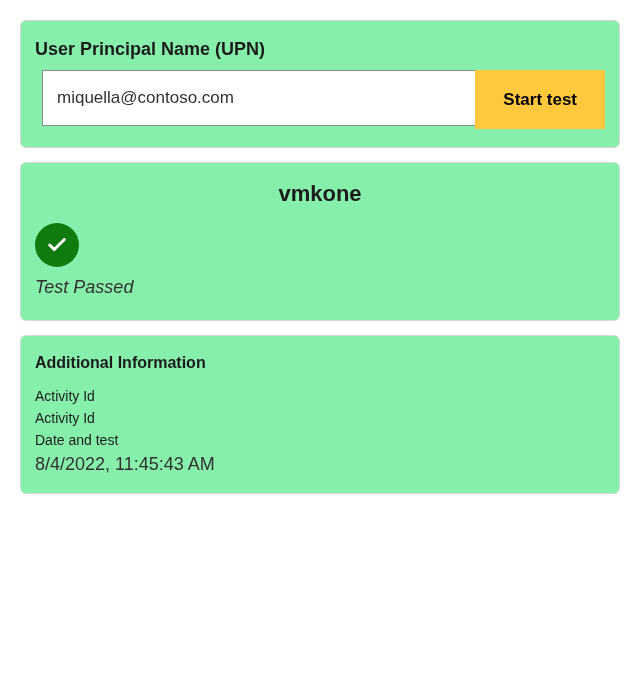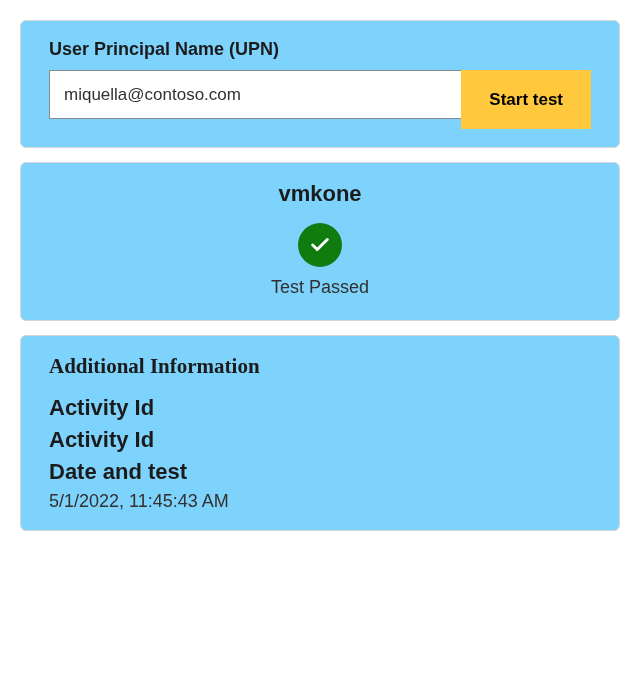--- a/index.html
+++ b/index.html
@@ -10,44 +10,45 @@
     body {
       font-family: "Segoe UI", -apple-system, BlinkMacSystemFont, sans-serif;
       background: #ffffff;
       padding: 20px;
       width: 640px;
       color: #1b1b1b;
     }
     .card {
       border: 1px solid #d6d6d6;
       border-radius: 6px;
-      padding: 18px 28px;
+      padding: 18px 14px;
       margin-bottom: 14px;
-      background: #7dd3fc;
+      background: #86efac;
     }
     .upn-label {
       font-weight: 600;
       font-size: 18px;
       margin-bottom: 10px;
       display: block;
     }
     .input-row {
       display: flex;
       align-items: stretch;
     }
     .upn-input {
       flex: 1;
       border: 1px solid #8a8a8a;
       border-right: none;
       padding: 10px 14px;
       font-size: 17px;
       font-family: inherit;
       outline: none;
       color: #323130;
-      height: 49px;
+      height: 56px;
+      margin-left: 7px;
     }
     .start-test-btn {
       background: #ffc83d;
       border: none;
       font-family: inherit;
       font-size: 17px;
       font-weight: 600;
       padding: 0 28px;
       cursor: pointer;
       color: #000;
@@ -55,48 +56,47 @@
     }
     .vm-title {
       font-weight: 600;
       font-size: 22px;
       margin-bottom: 16px;
       text-align: center;
     }
     .status-wrap {
       display: flex;
       flex-direction: column;
-      align-items: center;
       justify-content: center;
       margin-top: 4px;
       margin-bottom: 4px;
+      font-style: italic;
     }
     .status-icon {
       width: 44px;
       height: 44px;
       border-radius: 50%;
       background: #107c10;
       display: flex;
       align-items: center;
       justify-content: center;
       margin-bottom: 10px;
     }
     .status-text {
       font-size: 18px;
       color: #323130;
     }
     .section-title {
       font-weight: 600;
-      font-size: 21px;
+      font-size: 16px;
       margin-bottom: 16px;
-      font-family: Liberation Serif, serif;
     }
     .info-label {
-      font-weight: 700;
-      font-size: 22px;
+      font-weight: 400;
+      font-size: 14px;
       margin-top: 2px;
       margin-bottom: 6px;
     }
     .info-label:first-of-type {
       margin-top: 6px;
     }
     .info-value {
       font-size: 18px;
       color: #323130;
       font-weight: 400;
@@ -126,14 +126,14 @@
 </div>
 
 <div class="card">
   <div class="section-title">Additional Information</div>
 
   <div class="info-label">Activity Id</div>
 
   <div class="info-label">Activity Id</div>
 
   <div class="info-label">Date and test</div>
-  <div class="info-value">5/1/2022, 11:45:43 AM</div>
+  <div class="info-value">8/4/2022, 11:45:43 AM</div>
 </div>
 
 </body></html>

